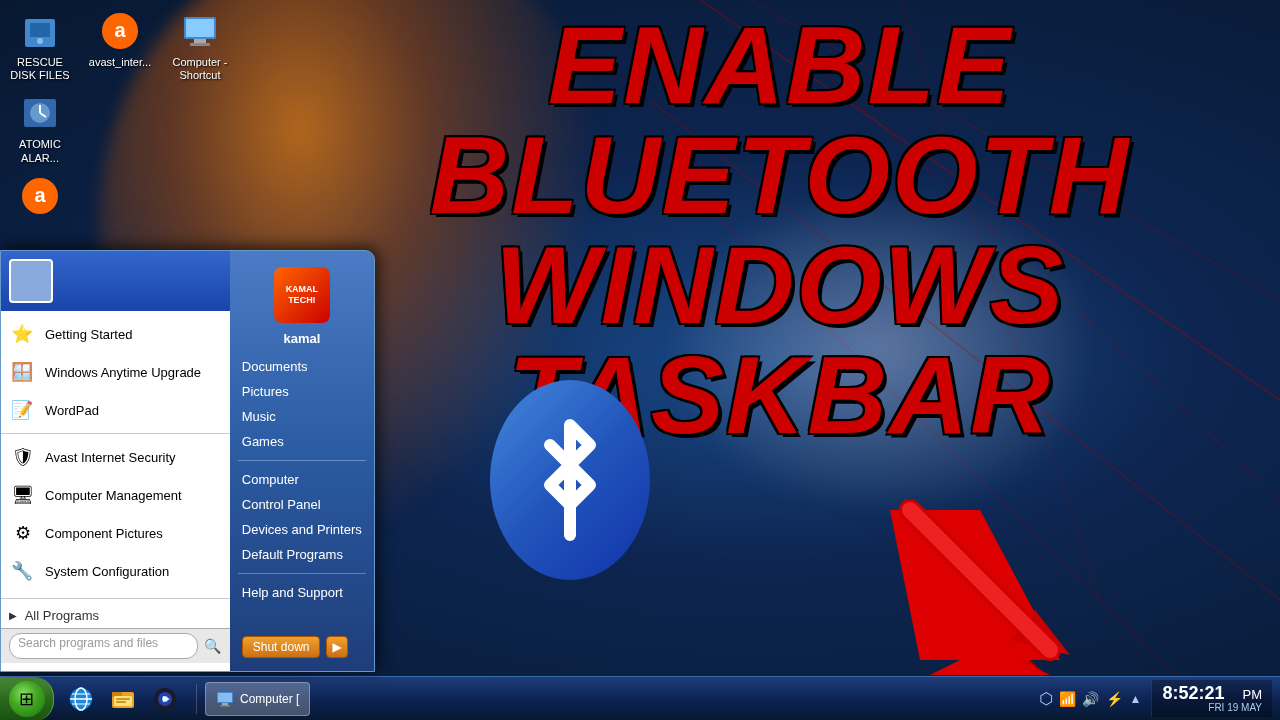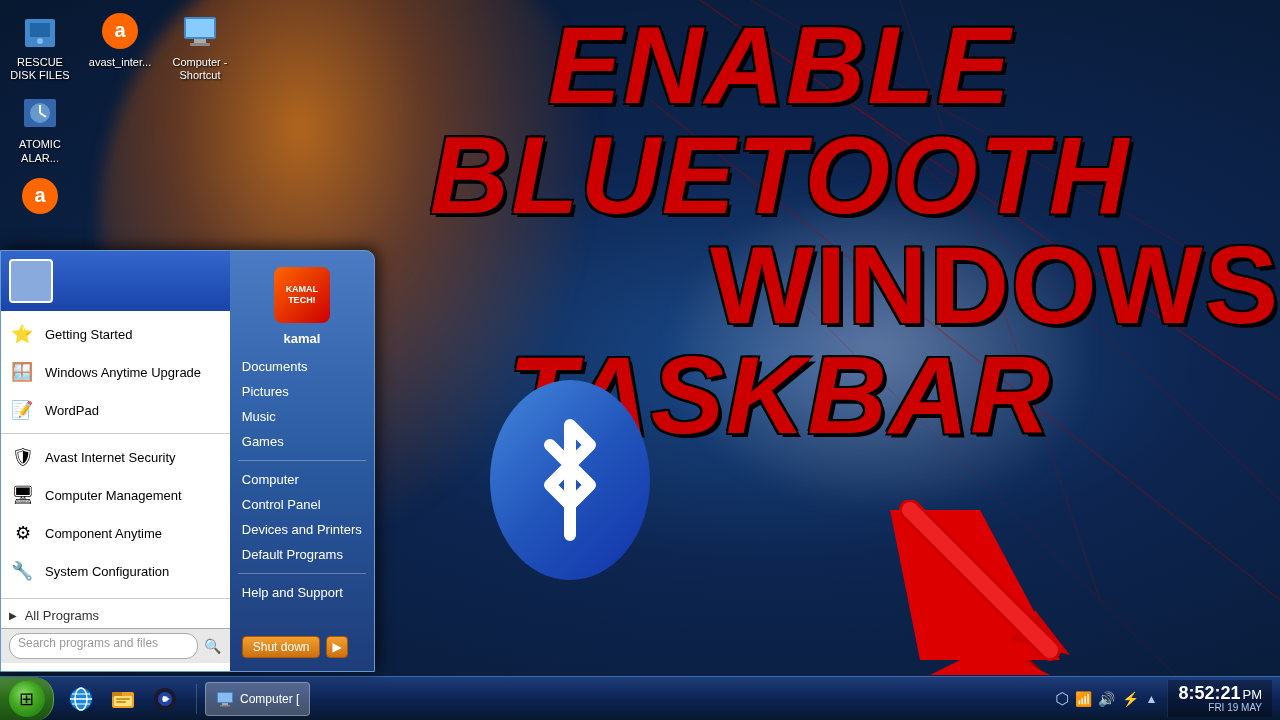--- a/index.html
+++ b/index.html
@@ -67,23 +67,23 @@
       text-shadow: 4px 4px 0 #000, -2px -2px 0 #000, 2px -2px 0 #000, -2px 2px 0 #000;
       font-style: italic;
       letter-spacing: 2px;
       line-height: 1;
     }
     .title-line2 {
       font-size: 110px;
       font-weight: 900;
       color: #cc0000;
       text-shadow: 4px 4px 0 #000, -2px -2px 0 #000, 2px -2px 0 #000, -2px 2px 0 #000;
+      font-style: italic;
       letter-spacing: 2px;
       line-height: 1;
-      text-align: right;
     }
     .title-line3 {
       font-size: 110px;
       font-weight: 900;
       color: #cc0000;
       text-shadow: 4px 4px 0 #000, -2px -2px 0 #000, 2px -2px 0 #000, -2px 2px 0 #000;
       font-style: italic;
       letter-spacing: 2px;
       line-height: 1;
     }
@@ -580,21 +580,21 @@
         <div class="start-menu-item">
           <div class="item-icon">🛡</div>
           <span>Avast Internet Security</span>
         </div>
         <div class="start-menu-item">
           <div class="item-icon">🖥</div>
           <span>Computer Management</span>
         </div>
         <div class="start-menu-item">
           <div class="item-icon">⚙</div>
-          <span>Component Anytime</span>
+          <span>Component Pictures</span>
         </div>
         <div class="start-menu-item">
           <div class="item-icon">🔧</div>
           <span>System Configuration</span>
         </div>
       </div>
       <div style="flex:1"></div>
       <div class="divider"></div>
       <div class="all-programs-item">
         <span class="arrow">▶</span>
@@ -692,21 +692,21 @@
         <span class="tray-icon">📶</span>
 
         <span class="tray-icon">🔊</span>
 
         <span class="tray-icon">⚡</span>
 
         <span class="tray-icon" style="font-size:12px;">▲</span>
       </div>
 
       <div class="clock">
-        <div style="display:flex;align-items:baseline;gap:2px;">
+        <div style="display:flex;align-items:baseline;gap:18px;">
           <span class="clock-time">8:52:21</span>
           <span class="clock-ampm">PM</span>
         </div>
         <div class="clock-date">
           <span>FRI 19
 MAY</span>
         </div>
       </div>
     </div>
   </div>

